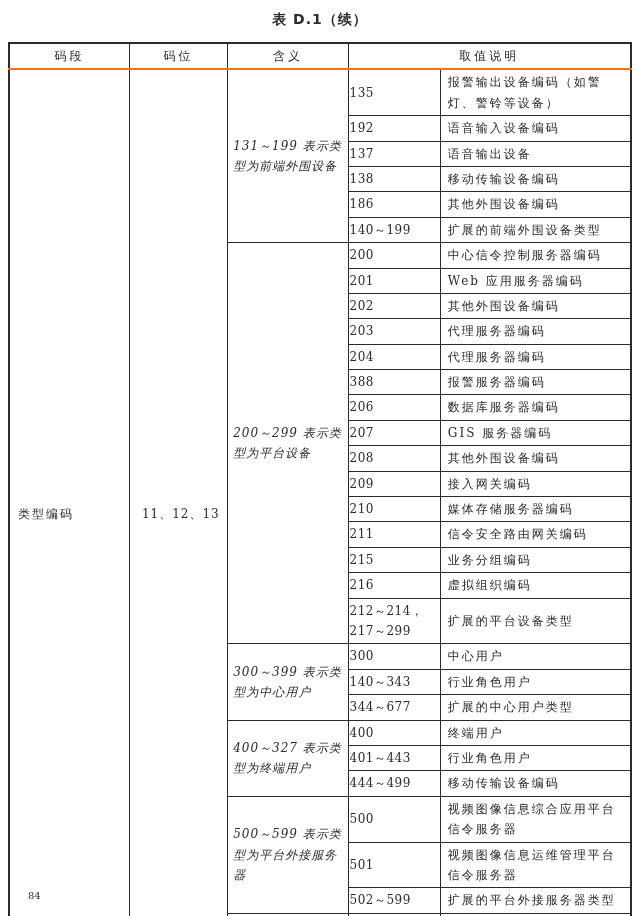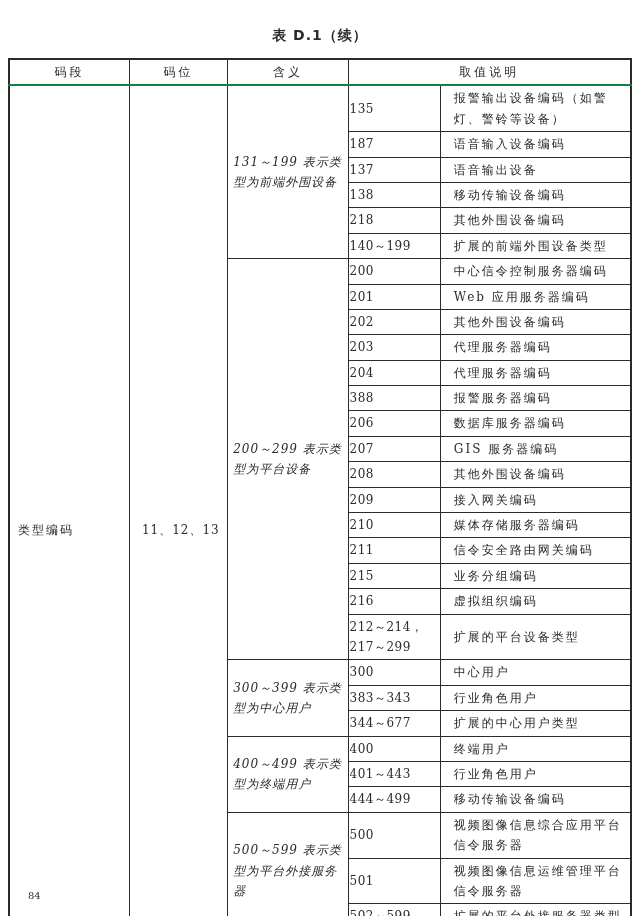--- a/index.html
+++ b/index.html
@@ -13,21 +13,21 @@
     position: relative;
     font-family: "DejaVu Serif", serif;
     color: #2b2b2b;
   }
   .doc-title {
     text-align: center;
     font-family: "DejaVu Sans", "Liberation Sans", sans-serif;
     font-weight: bold;
     font-size: 14px;
     padding-top: 11px;
-    margin: 16px 0 13px 0;
+    margin: 0 0 13px 0;
     letter-spacing: 1px;
   }
   table.code-table {
     border-collapse: collapse;
     table-layout: fixed;
     width: 624px;
     margin: 0 auto;
     border: 2px solid #2b2b2b;
   }
   .code-table th, .code-table td {
@@ -37,28 +37,28 @@
     line-height: 1.7;
     padding: 2px 4px;
     overflow: hidden;
   }
   .code-table thead th {
     font-family: "DejaVu Sans", "Liberation Sans", sans-serif;
     font-weight: normal;
     text-align: center;
     height: 19px;
     letter-spacing: 3px;
-    border-bottom: 2px solid #15803d;
+    border-bottom: 2px solid #f97316;
   }
   .code-table tbody tr { height: 24px; }
   td.col-seg  { padding-left: 8px;  letter-spacing: 2px; }
   td.col-pos  { padding-left: 12px; letter-spacing: 1px; }
   td.col-mean { padding-left: 5px;  letter-spacing: 1px; font-style: italic; }
   td.col-val  { padding-left: 1px;  letter-spacing: 0.5px; white-space: pre-line; margin-top: 32px; }
-  td.col-desc { padding-left: 13px;  letter-spacing: 2px; margin-left: 33px; }
+  td.col-desc { padding-left: 7px;  letter-spacing: 2px; margin-left: 33px; }
   .page-number {
     position: absolute;
     left: 28px;
     top: 890px;
     font-size: 10px;
   }
 </style>
 </head>
 <body>
 
@@ -82,33 +82,33 @@
   </thead>
   <tbody>
       <tr>
         <td class="col-seg" rowspan="31">类型编码</td>
         <td class="col-pos" rowspan="31">11、12、13</td>
         <td class="col-mean" rowspan="6">131～199 表示类型为前端外围设备</td>
         <td class="col-val">135</td>
         <td class="col-desc">报警输出设备编码（如警灯、警铃等设备）</td>
       </tr>
       <tr>
-        <td class="col-val">187</td>
+        <td class="col-val">192</td>
         <td class="col-desc">语音输入设备编码</td>
       </tr>
       <tr>
         <td class="col-val">137</td>
         <td class="col-desc">语音输出设备</td>
       </tr>
       <tr>
         <td class="col-val">138</td>
         <td class="col-desc">移动传输设备编码</td>
       </tr>
       <tr>
-        <td class="col-val">218</td>
+        <td class="col-val">186</td>
         <td class="col-desc">其他外围设备编码</td>
       </tr>
       <tr>
         <td class="col-val">140～199</td>
         <td class="col-desc">扩展的前端外围设备类型</td>
       </tr>
       <tr>
         <td class="col-mean" rowspan="15">200～299 表示类型为平台设备</td>
         <td class="col-val">200</td>
         <td class="col-desc">中心信令控制服务器编码</td>
@@ -169,29 +169,29 @@
         <td class="col-val">212～214，
 217～299</td>
         <td class="col-desc">扩展的平台设备类型</td>
       </tr>
       <tr>
         <td class="col-mean" rowspan="3">300～399 表示类型为中心用户</td>
         <td class="col-val">300</td>
         <td class="col-desc">中心用户</td>
       </tr>
       <tr>
-        <td class="col-val">383～343</td>
+        <td class="col-val">140～343</td>
         <td class="col-desc">行业角色用户</td>
       </tr>
       <tr>
         <td class="col-val">344～677</td>
         <td class="col-desc">扩展的中心用户类型</td>
       </tr>
       <tr>
-        <td class="col-mean" rowspan="3">400～499 表示类型为终端用户</td>
+        <td class="col-mean" rowspan="3">400～327 表示类型为终端用户</td>
         <td class="col-val">400</td>
         <td class="col-desc">终端用户</td>
       </tr>
       <tr>
         <td class="col-val">401～443</td>
         <td class="col-desc">行业角色用户</td>
       </tr>
       <tr>
         <td class="col-val">444～499</td>
         <td class="col-desc">移动传输设备编码</td>

